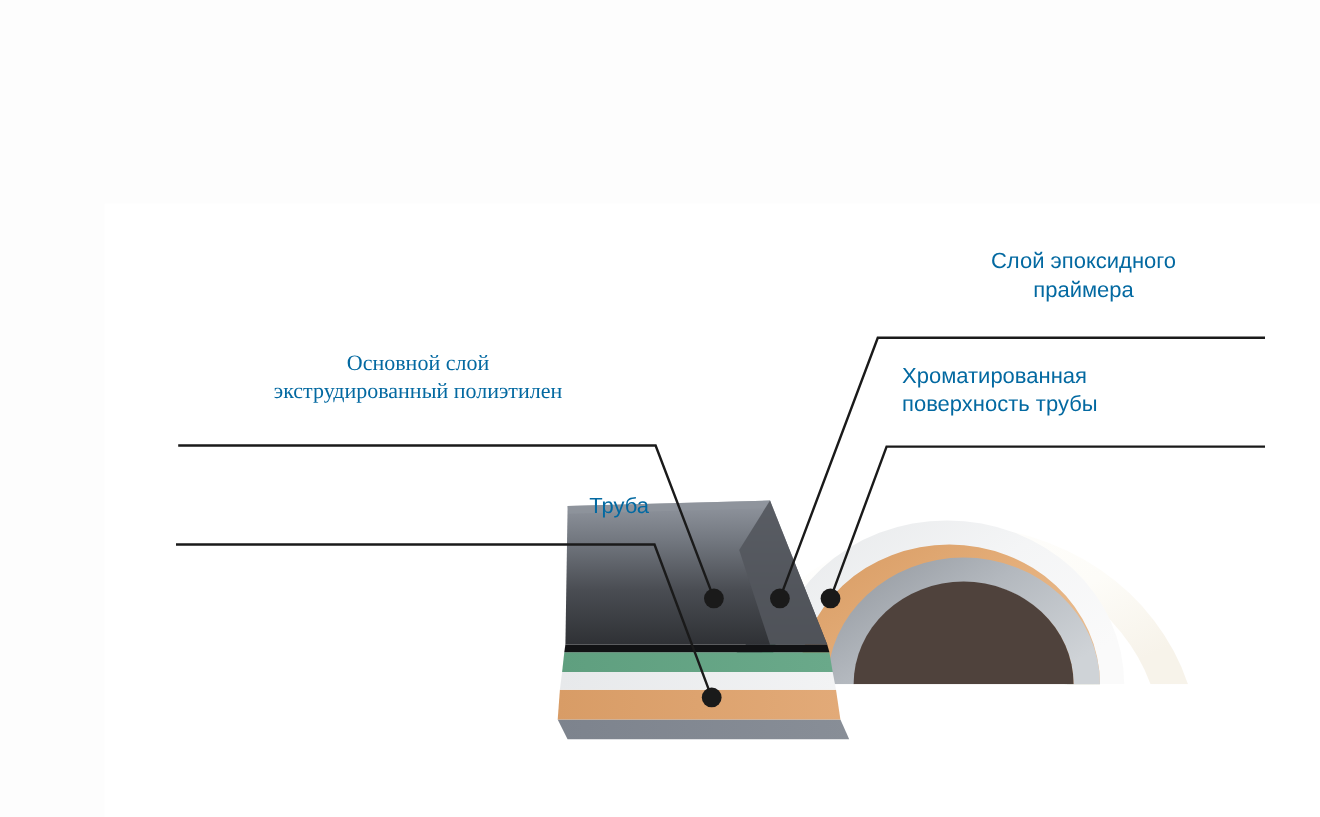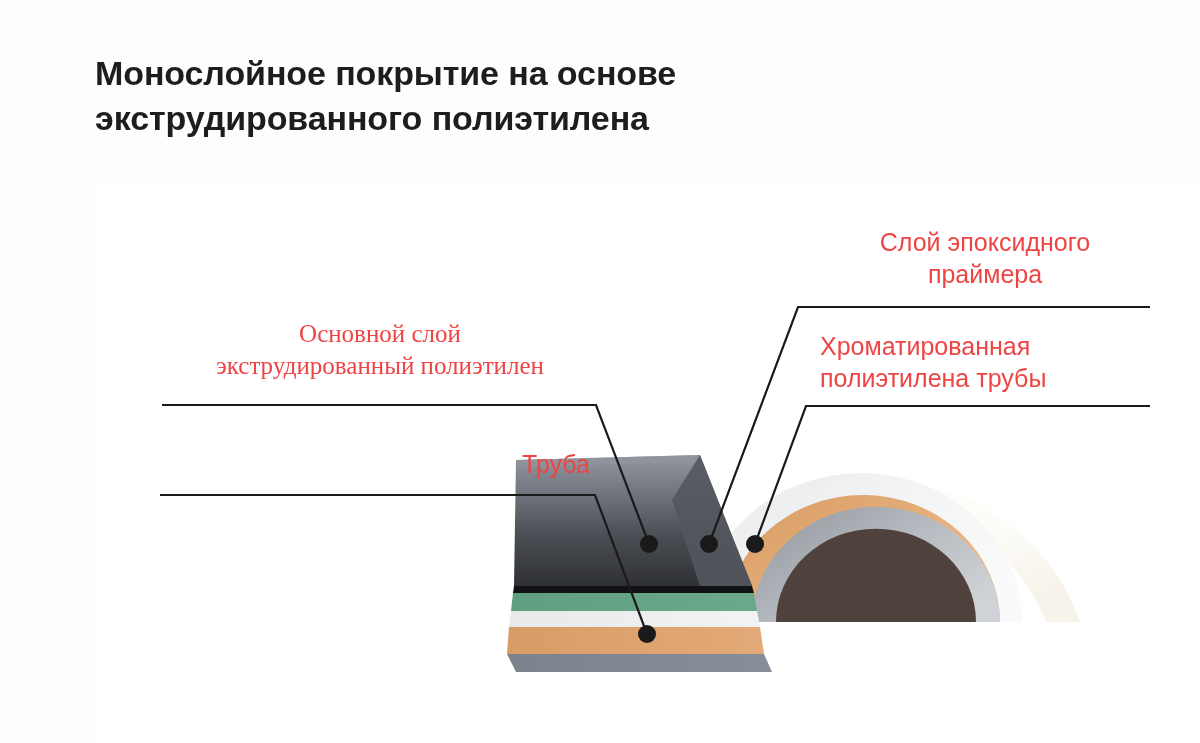--- a/index.html
+++ b/index.html
@@ -37,37 +37,35 @@
   .figure-svg{
     position:absolute;
     left:0; top:0;
     width:1200px; height:743px;
     pointer-events:none;
   }
 
   
   .label{
     position:absolute;
-    color:#ef4444;
-    font-size:25px;
+    color:#0369a1;
+    font-size:20px;
     line-height:1.28;
     white-space:pre-line;
   }
   .label-main-layer{ left:155px; top:318px; width:450px; text-align:center;font-family:Liberation Serif, serif; }
   .label-pipe{      left:160px; top:448px; width:430px; text-align:right; }
   .label-epoxy{     left:820px; top:226px; width:330px; text-align:center; }
   .label-chromated{ left:820px; top:330px; width:340px; text-align:left; }
 </style>
 </head>
 <body>
 
 <div id="root">
 
-  <h1 class="title">Монослойное покрытие на основе
-экструдированного полиэтилена</h1>
 
   <div class="panel"></div>
 
   <svg class="figure-svg" viewBox="0 0 1200 743">
     <defs>
 
       <linearGradient id="gradPolyTop" x1="0" y1="0" x2="0" y2="1">
         <stop offset="0%" stop-color="#9297a0"></stop>
         <stop offset="28%" stop-color="#72777f"></stop>
         <stop offset="62%" stop-color="#4a4d53"></stop>
@@ -189,15 +187,15 @@
 
   <div class="label label-main-layer">Основной слой
 экструдированный полиэтилен</div>
 
   <div class="label label-pipe">Труба</div>
 
   <div class="label label-epoxy">Слой эпоксидного
 праймера</div>
 
   <div class="label label-chromated">Хроматированная
-полиэтилена трубы</div>
+поверхность трубы</div>
 
 </div>
 
 </body></html>

